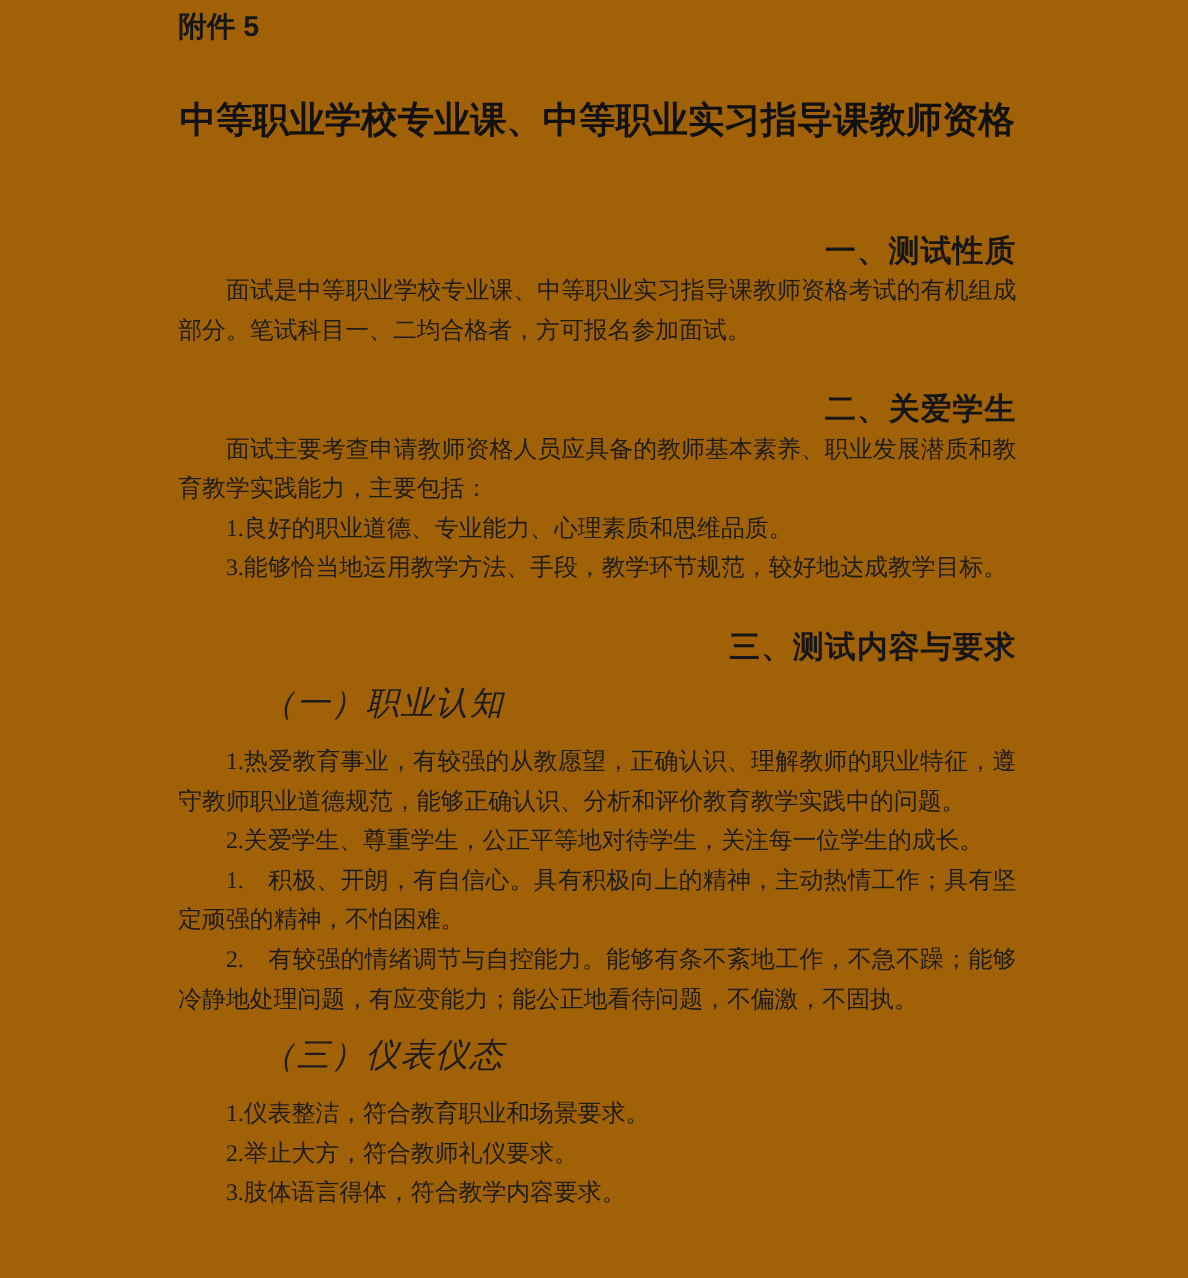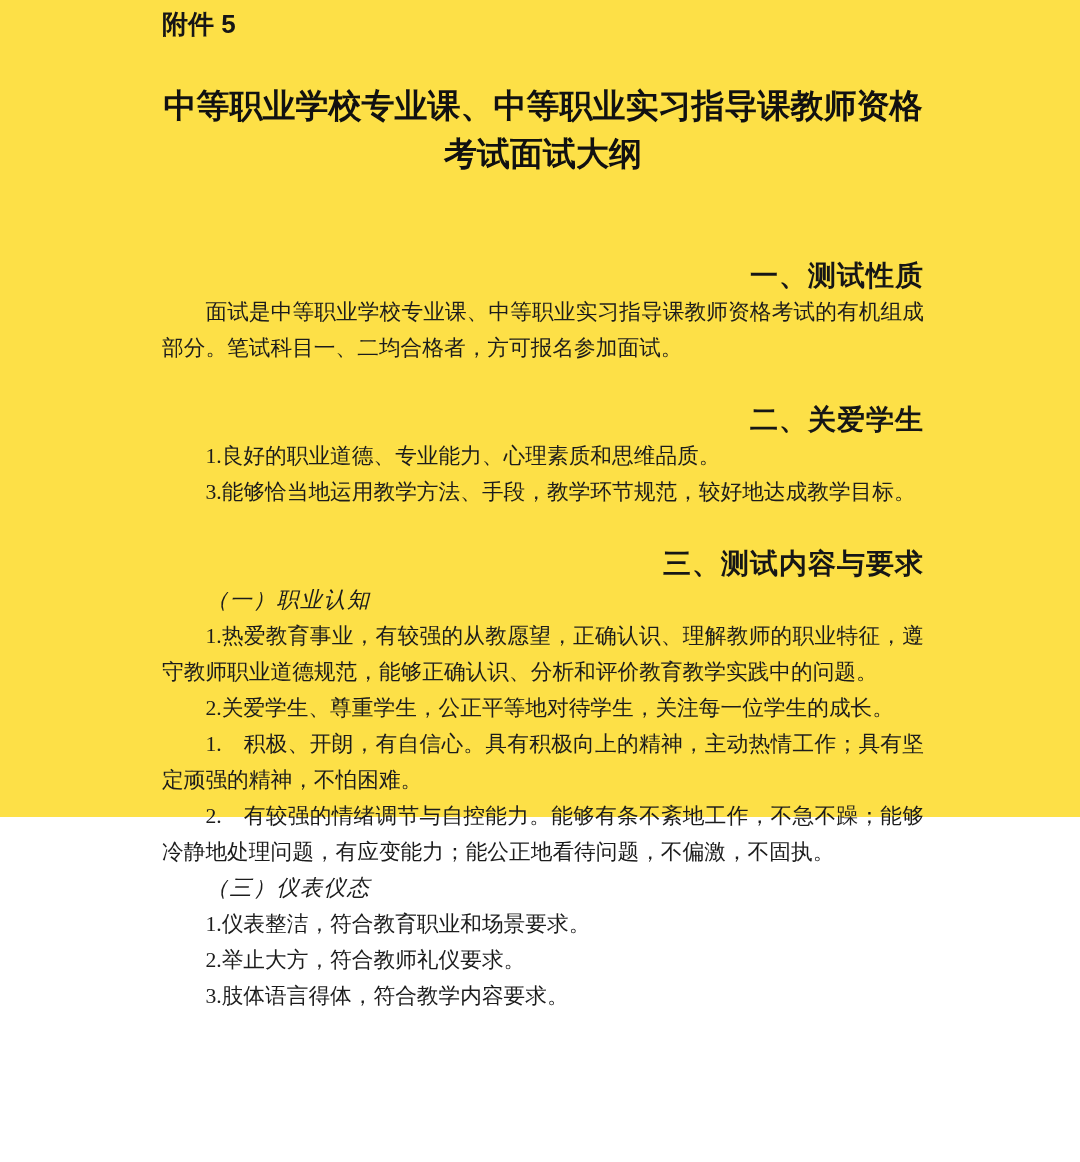--- a/index.html
+++ b/index.html
@@ -10,36 +10,36 @@
   body {
     width: 1080px;
     height: 1162px;
     overflow: hidden;
     color: #1c1c1c;
     font-family: "Liberation Serif", "DejaVu Serif", serif;
   }
   .page {
     box-sizing: border-box;
     width: 1080px;
-    height: 817px;
+    height: 1162px;
     padding: 6px 156px 0 162px;
-    background: #fde047;
+    background: #a16207;
   }
   .attachment-label {
     margin: 0;
     font-family: "Liberation Sans", "DejaVu Sans", sans-serif;
     font-weight: 700;
     font-size: 26px;
     line-height: 36px;
     text-align: left;
     color: #161616;
   }
   .doc-title {
     margin: 43px 0 0 0;
-    font-family: Liberation Mono, monospace;
+    font-family: Liberation Sans, sans-serif;
     font-weight: 700;
     font-size: 33px;
     line-height: 48px;
     text-align: center;
     color: #111111;
   }
   .doc-title .title-line {
     display: block;
   }
   .section-heading {
@@ -57,47 +57,47 @@
   }
   .para, .list-item {
     margin: 0;
     font-size: 21.7px;
     line-height: 36px;
     text-align: justify;
     text-indent: 2em;
     color: #1c1c1c;
   }
   .subsection-heading {
-    margin: 0;
-    font-size: 22px;
+    margin: 16px;
+    font-size: 30px;
     line-height: 36px;
     text-indent: 2em;
     font-style: italic;
     letter-spacing: 1.5px;
     font-family: "Liberation Serif", "DejaVu Serif", serif;
     font-weight: 400;
     color: #1c1c1c;
   }
 </style>
 </head>
 <body>
 
 <div class="page">
 
   <p class="attachment-label">附件 5</p>
 
   <h1 class="doc-title">
     <span class="title-line">中等职业学校专业课、中等职业实习指导课教师资格</span>
-    <span class="title-line">考试面试大纲</span>
   </h1>
 
   <h2 class="section-heading first">一、测试性质</h2>
   <p class="para">面试是中等职业学校专业课、中等职业实习指导课教师资格考试的有机组成部分。笔试科目一、二均合格者，方可报名参加面试。</p>
 
   <h2 class="section-heading">二、关爱学生</h2>
+  <p class="para">面试主要考查申请教师资格人员应具备的教师基本素养、职业发展潜质和教育教学实践能力，主要包括：</p>
   <p class="list-item">1.良好的职业道德、专业能力、心理素质和思维品质。</p>
   <p class="list-item">3.能够恰当地运用教学方法、手段，教学环节规范，较好地达成教学目标。</p>
 
   <h2 class="section-heading">三、测试内容与要求</h2>
   <p class="subsection-heading">（一）职业认知</p>
   <p class="list-item">1.热爱教育事业，有较强的从教愿望，正确认识、理解教师的职业特征，遵守教师职业道德规范，能够正确认识、分析和评价教育教学实践中的问题。</p>
   <p class="list-item">2.关爱学生、尊重学生，公正平等地对待学生，关注每一位学生的成长。</p>
   <p class="list-item">1.　积极、开朗，有自信心。具有积极向上的精神，主动热情工作；具有坚定顽强的精神，不怕困难。</p>
   <p class="list-item">2.　有较强的情绪调节与自控能力。能够有条不紊地工作，不急不躁；能够冷静地处理问题，有应变能力；能公正地看待问题，不偏激，不固执。</p>
   <p class="subsection-heading">（三）仪表仪态</p>

